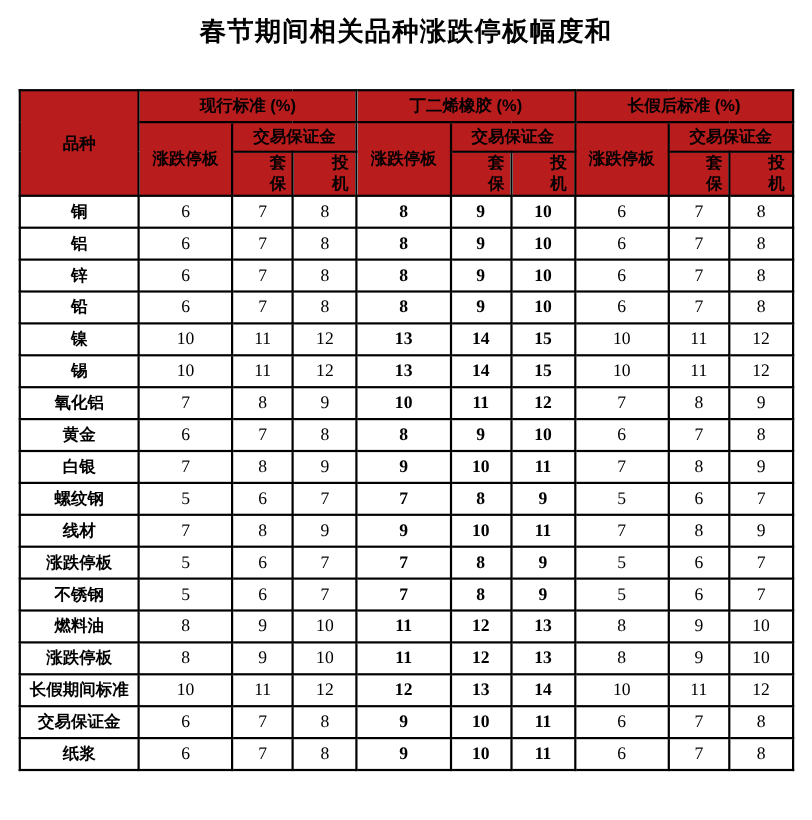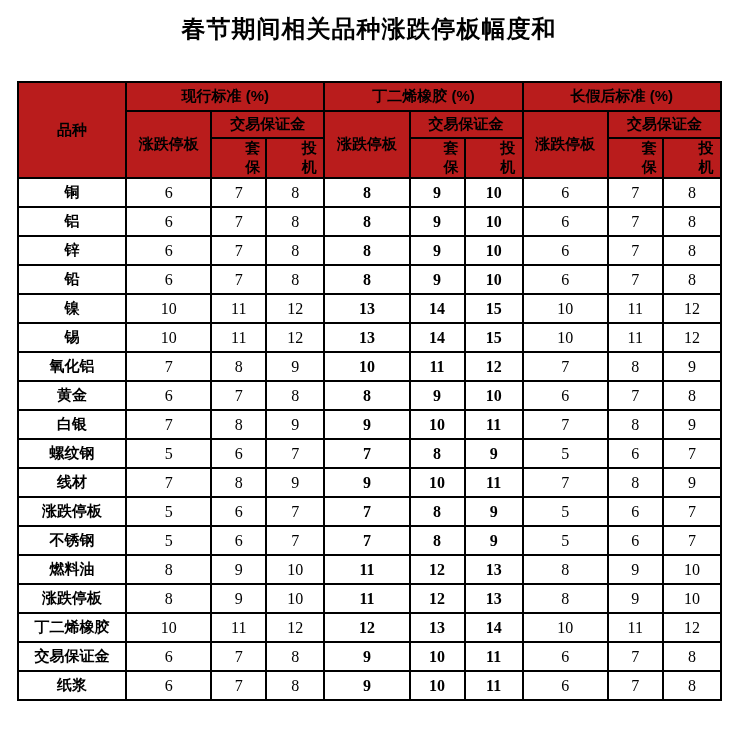--- a/index.html
+++ b/index.html
@@ -270,21 +270,21 @@
           <td>9</td>
           <td>10</td>
           <td class="hol">11</td>
           <td class="hol">12</td>
           <td class="hol">13</td>
           <td>8</td>
           <td>9</td>
           <td>10</td>
         </tr>
         <tr>
-          <th class="product">丁二烯橡胶</th>
+          <th class="product">长假期间标准</th>
           <td>10</td>
           <td>11</td>
           <td>12</td>
           <td class="hol">12</td>
           <td class="hol">13</td>
           <td class="hol">14</td>
           <td>10</td>
           <td>11</td>
           <td>12</td>
         </tr>

